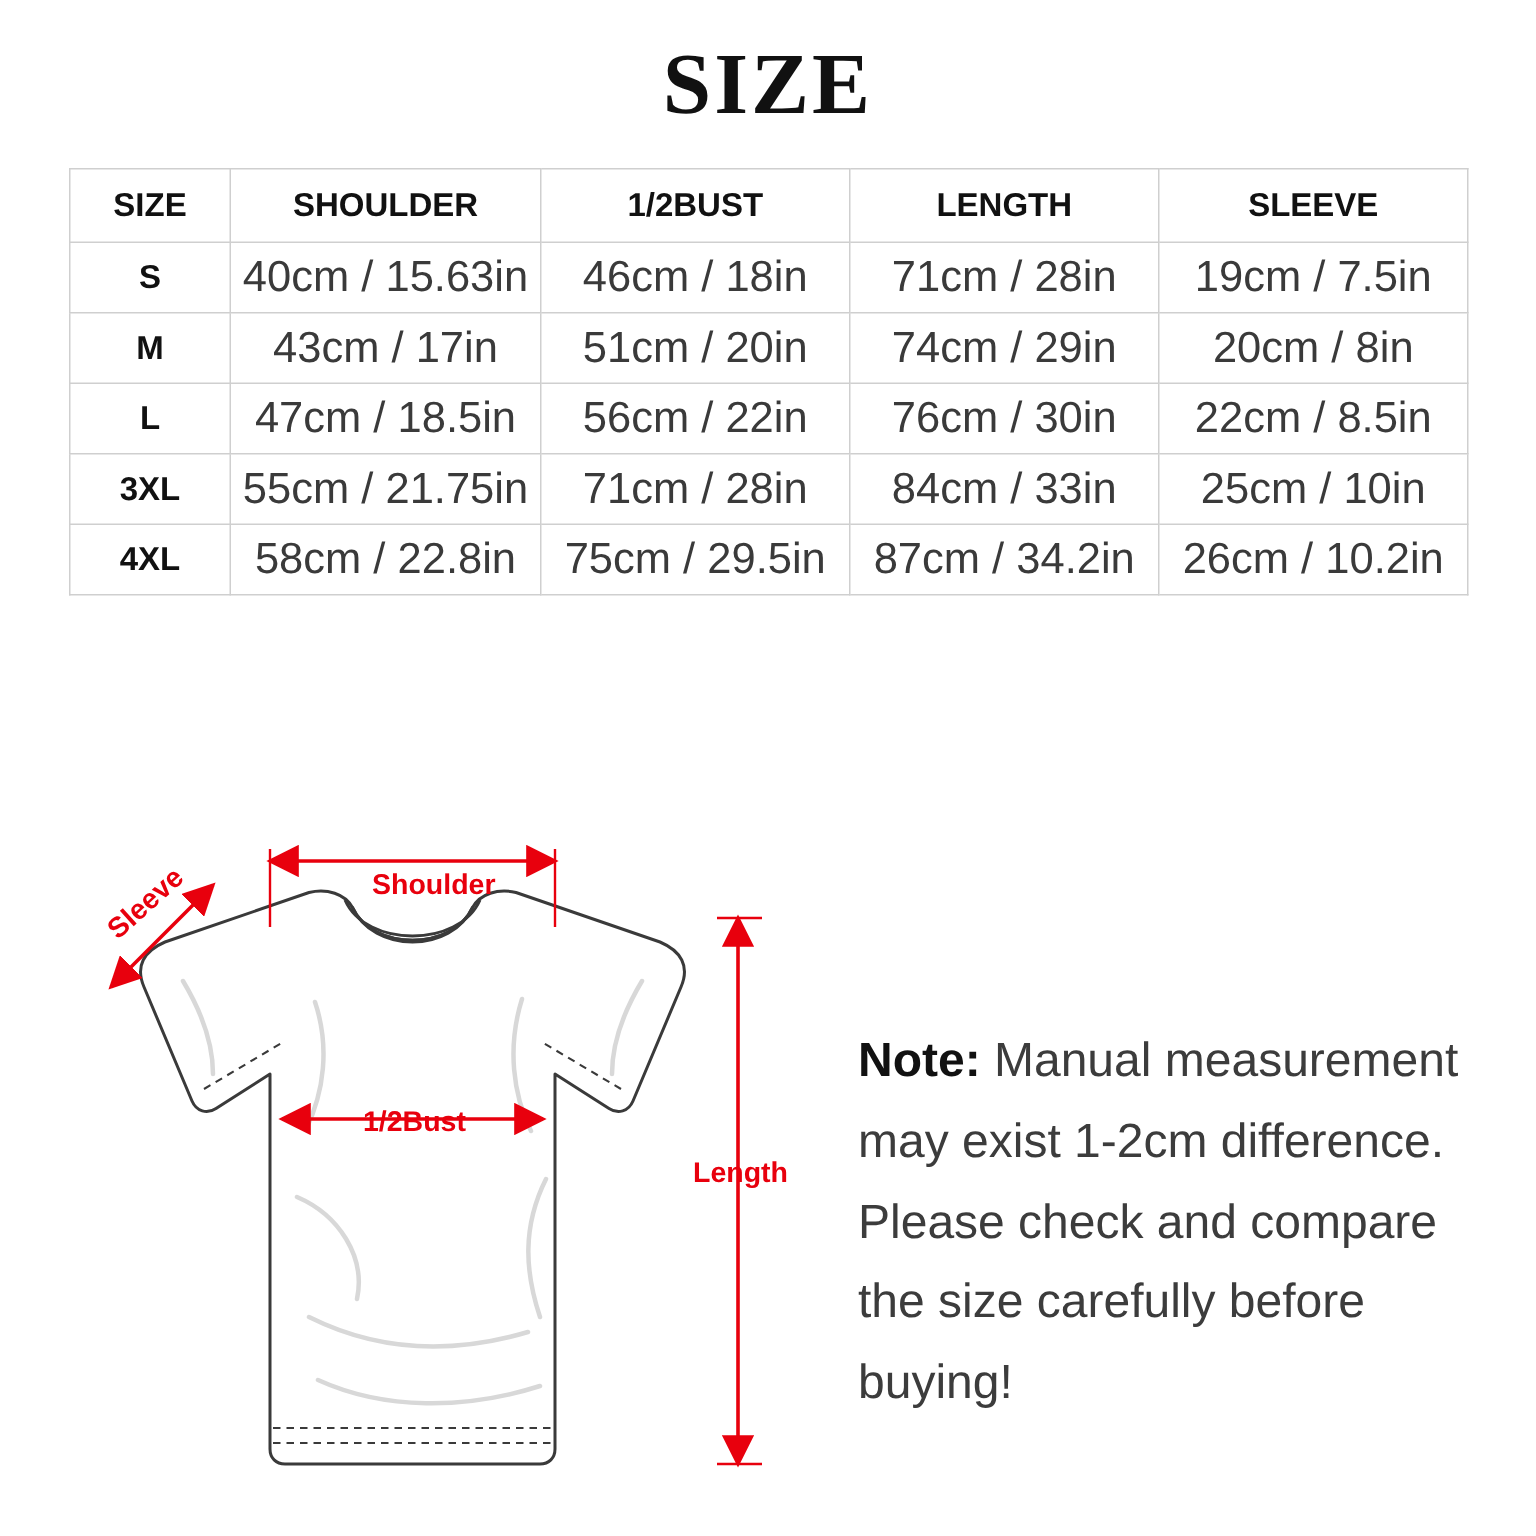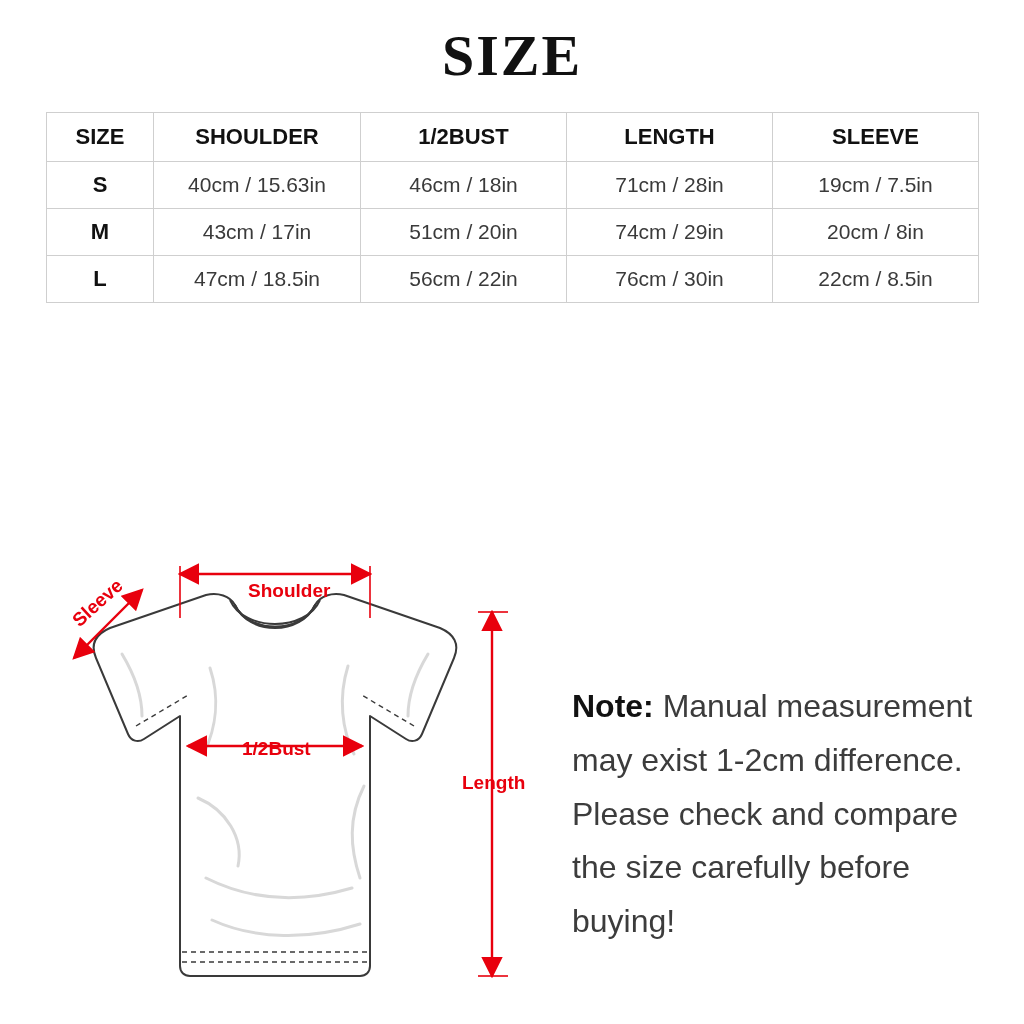--- a/index.html
+++ b/index.html
@@ -42,21 +42,21 @@
     width: 932px;
     table-layout: fixed;
   }
   table.size-table th,
   table.size-table td {
     border: 1px solid #cfcfcf;
     text-align: center;
     vertical-align: middle;
     padding: 0;
     height: 46px;
-    font-size: 21px;
+    font-size: 29px;
     color: #3a3a3a;
   }
   table.size-table th {
     font-weight: 700;
     font-size: 22px;
     color: #111111;
     height: 48px;
   }
   table.size-table td.size-col {
     font-weight: 700;
@@ -144,20 +144,34 @@
         <td>51cm / 20in</td>
         <td>74cm / 29in</td>
         <td>20cm / 8in</td>
       </tr>
       <tr>
         <td class="size-col">L</td>
         <td>47cm / 18.5in</td>
         <td>56cm / 22in</td>
         <td>76cm / 30in</td>
         <td>22cm / 8.5in</td>
+      </tr>
+      <tr>
+        <td class="size-col">3XL</td>
+        <td>55cm / 21.75in</td>
+        <td>71cm / 28in</td>
+        <td>84cm / 33in</td>
+        <td>25cm / 10in</td>
+      </tr>
+      <tr>
+        <td class="size-col">4XL</td>
+        <td>58cm / 22.8in</td>
+        <td>75cm / 29.5in</td>
+        <td>87cm / 34.2in</td>
+        <td>26cm / 10.2in</td>
       </tr>
     </tbody>
   </table>
 </div>
 
 <div class="diagram">
   <svg width="520" height="470" viewBox="0 0 520 470" xmlns="http://www.w3.org/2000/svg">
     <defs>
       <marker id="arrR" markerWidth="9" markerHeight="9" refX="8" refY="4.5" orient="auto">
         <path d="M0,0 L9,4.5 L0,9 z" fill="#e8000d"></path>

